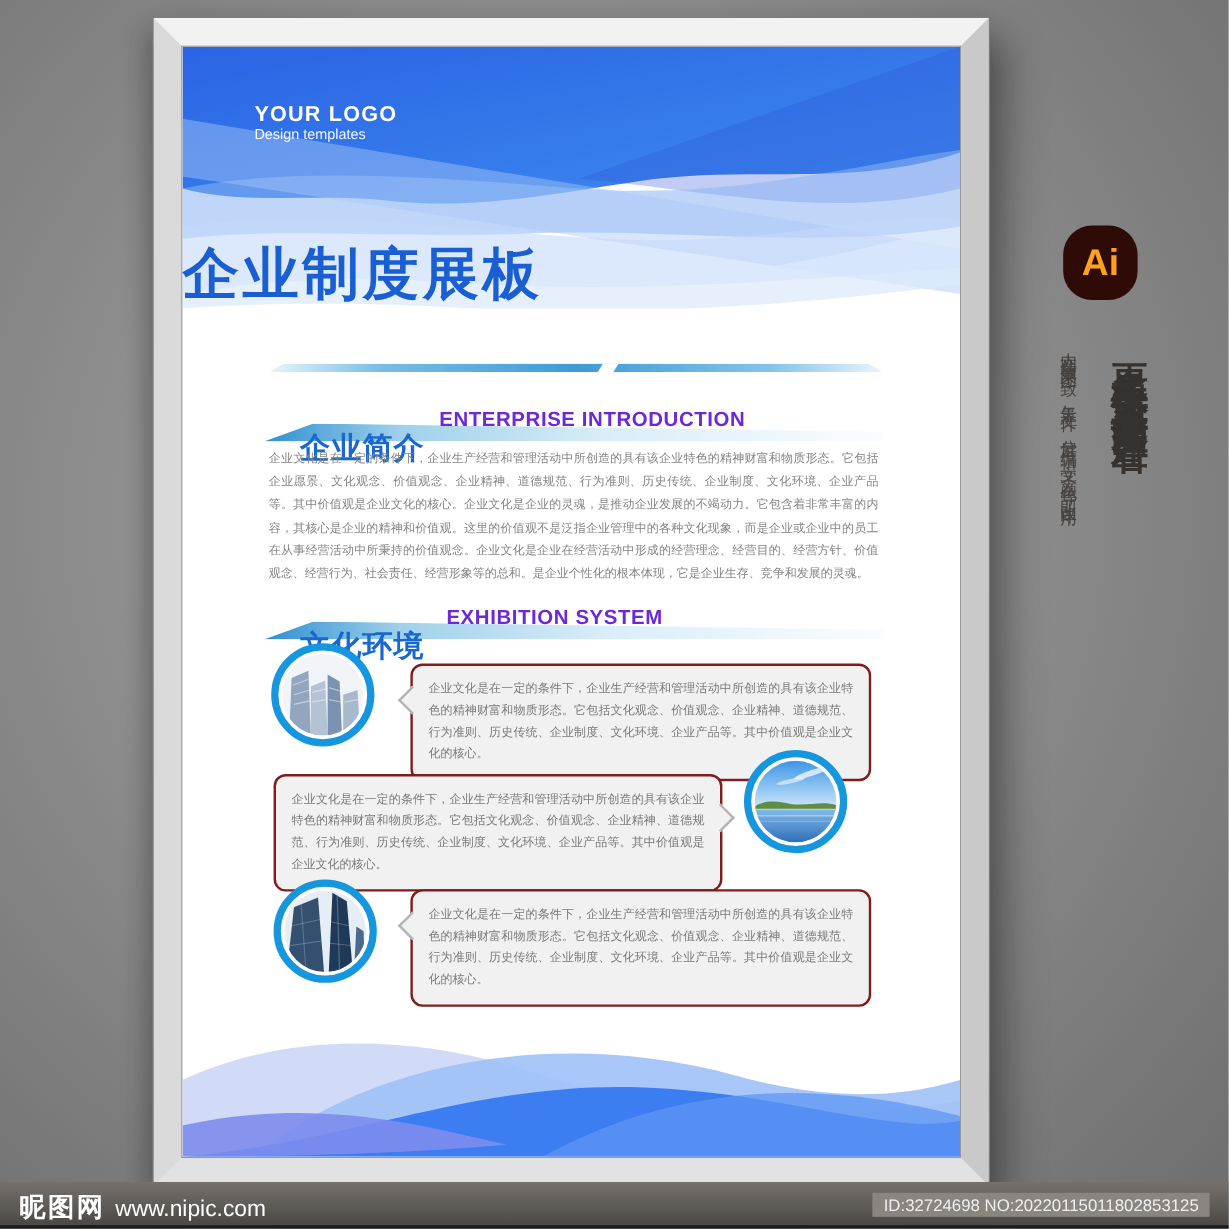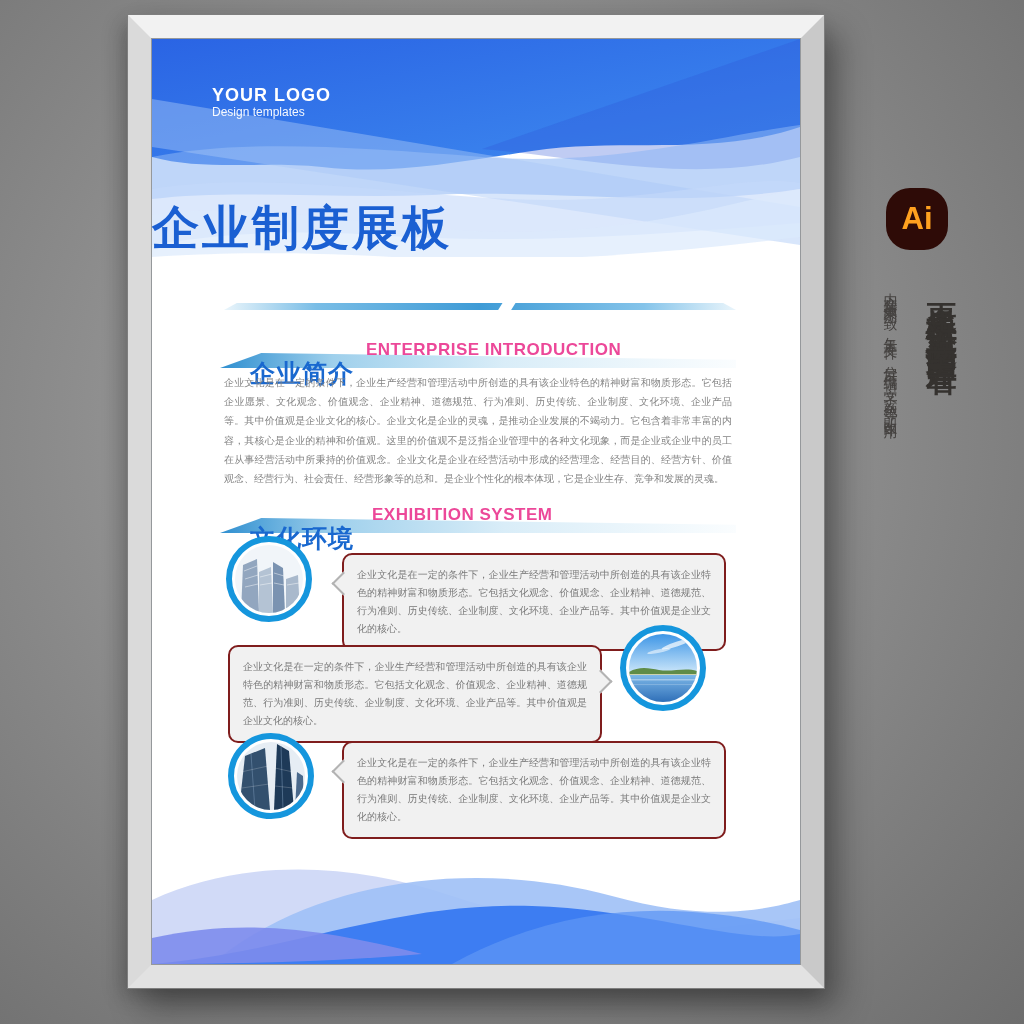--- a/index.html
+++ b/index.html
@@ -29,21 +29,21 @@
   .divider{position:absolute;left:72px;top:264px;width:512px;height:7px;overflow:hidden;
     background:linear-gradient(90deg,#eaf5fb 0%,#79bde6 18%,#3e9bd6 50%,#85c4ea 82%,#eaf5fb 100%);
     clip-path:polygon(0 100%,2.5% 0,97.5% 0,100% 100%);}
   .divider .slash{position:absolute;left:54%;top:-2px;width:13px;height:12px;background:#fff;transform:skewX(-32deg);}
   
   .sec{position:absolute;left:72px;width:512px;height:38px;}
   .sec .swoosh{position:absolute;left:-4px;top:20px;width:516px;height:15px;
     background:linear-gradient(90deg,#2f8fd0 0%,#9fd0ec 22%,#d9edf8 55%,rgba(222,240,250,.15) 100%);
     clip-path:polygon(0 100%,8% 0,100% 45%,100% 100%);}
   .sec .zh{position:absolute;left:26px;top:0;font-size:25px;font-weight:900;color:#1968cf;letter-spacing:1px;margin-top:24px;}
-  .sec .en{position:absolute;left:142px;top:7px;font-size:17px;font-weight:bold;color:#ec4899;letter-spacing:.5px;}
+  .sec .en{position:absolute;left:142px;top:7px;font-size:17px;font-weight:bold;color:#6d28d9;letter-spacing:.5px;}
   .sec2 .en{left:148px;}
   
   .body-par{position:absolute;left:72px;top:334px;width:508px;font-size:10px;line-height:1.92;
     color:#848484;text-align:justify;}
   
   .bubble{position:absolute;box-sizing:border-box;background:#f1f1f1;border:2px solid #7f1d1d;border-radius:10px;
     padding:11px 13px;font-size:10px;line-height:1.8;color:#7a7a7a;text-align:justify;}
   .tail{position:absolute;width:15px;height:15px;background:#f1f1f1;transform:rotate(45deg);}
   .tail.l{left:-9px;top:20px;border-left:2px solid #b3b3b3;border-bottom:2px solid #b3b3b3;}
   .tail.r{right:-9px;top:26px;border-top:2px solid #b3b3b3;border-right:2px solid #b3b3b3;}
@@ -205,14 +205,22 @@
         <path d="M0,98 C100,76 180,92 270,114 C180,122 80,124 0,124 Z" fill="#7d8cec" opacity="0.9"></path>
       </svg>
 
     </div>
   </div>
 
   <div class="ai-badge">Ai</div>
   <div class="v-headline">更多模板请进入右边设计师图库查看</div>
   <div class="v-note">内文件与效果图一致，矢量文件，分层可编辑 文字 颜色等 即改即用</div>
 
+  <div class="bar">
+    <div class="site">
+      <span class="zh">昵图网</span>
+      <span class="url">www.nipic.com</span>
+    </div>
+    <div class="idbox">ID:32724698 NO:20220115011802853125</div>
+    <div class="edge"></div>
+  </div>
 
 </div>
 
 </body></html>

